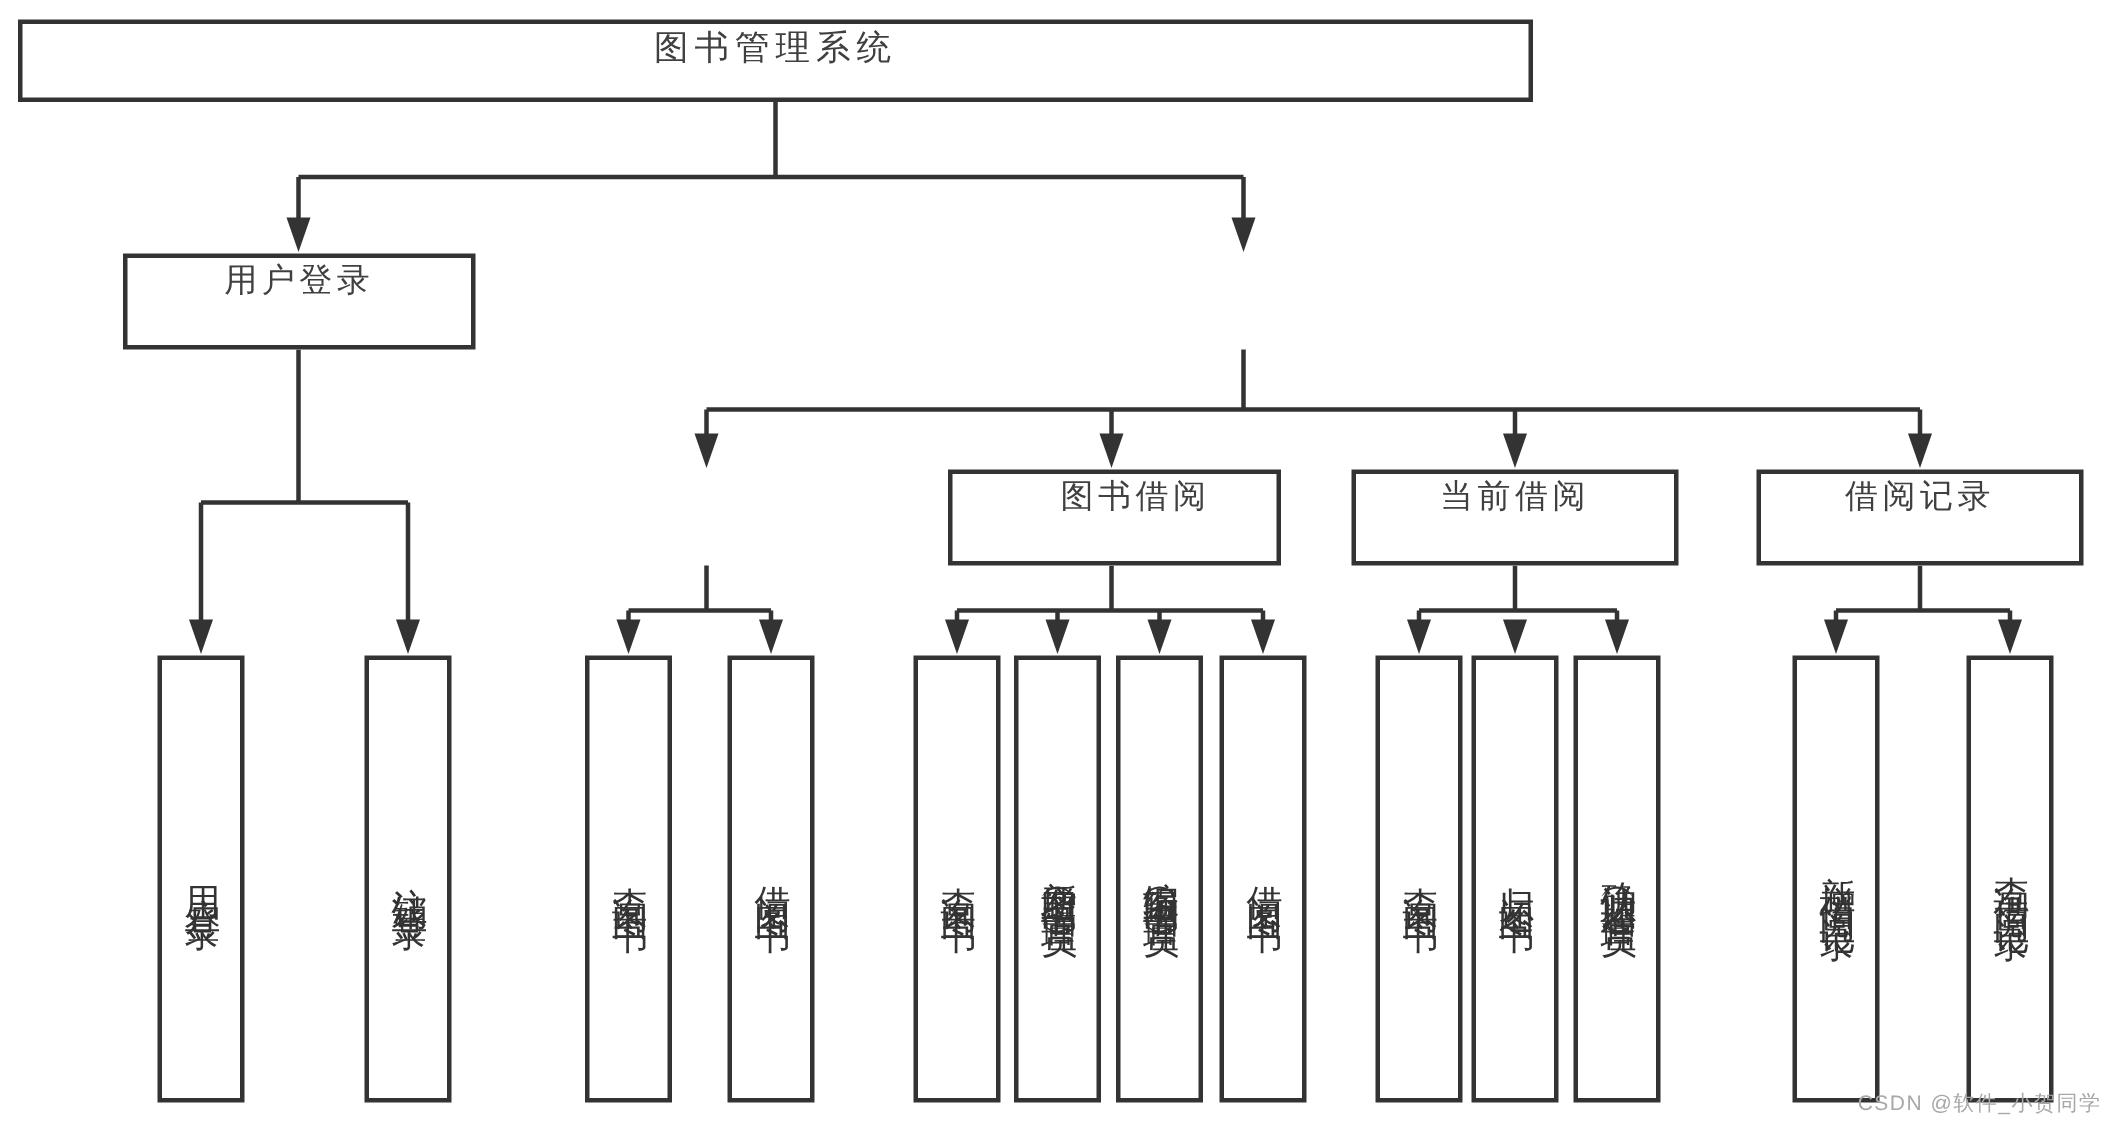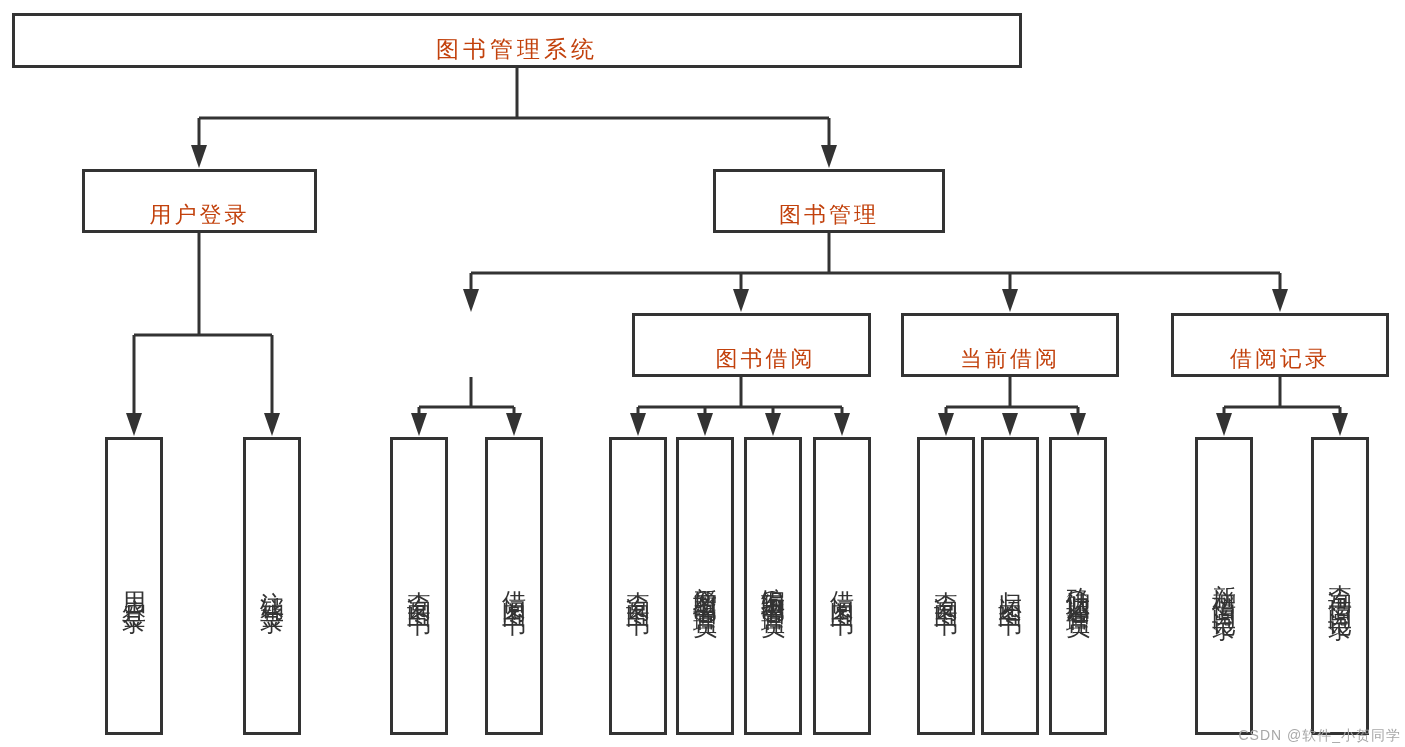--- a/index.html
+++ b/index.html
@@ -15,23 +15,23 @@
   .connectors {
     position: absolute;
     left: 0; top: 0;
     width: 1405px; height: 747px;
   }
   .node {
     position: absolute;
     background: #ffffff;
     border: 3px solid #333333;
     display: flex;
-    align-items: flex-end;
+    align-items: flex-start;
     justify-content: center;
-    color: #c2410c;
+    color: #404040;
   }
   .node-label {
     font-size: 22px;
     letter-spacing: 3px;
     white-space: nowrap;
   }
   .root-label {
     font-size: 23px;
     letter-spacing: 4px;
   }
@@ -132,25 +132,22 @@
     <polygon points="1332,413 1348,413 1340,436" fill="#333333" stroke="none"></polygon>
   </svg>
 
   <div class="node" style="left:12px; top:13px; width:1010px; height:55px;">
     <span class="node-label root-label">图书管理系统</span>
   </div>
 
   <div class="node" style="left:82px; top:169px; width:235px; height:64px;">
     <span class="node-label">用户登录</span>
   </div>
-  <div class="node" style="left:713px; top:169px; width:232px; height:64px;">
-    <span class="node-label">图书管理</span>
-  </div>
-
-  <div class="node" style="left:632px; top:313px; width:239px; height:64px;padding-left:28px;">
+
+  <div class="node" style="left:632px; top:313px; width:222px; height:64px;padding-left:28px;">
     <span class="node-label">图书借阅</span>
   </div>
   <div class="node" style="left:1171px; top:313px; width:218px; height:64px;">
     <span class="node-label">借阅记录</span>
   </div>
   <div class="node" style="left:901px; top:313px; width:218px; height:64px;">
     <span class="node-label">当前借阅</span>
   </div>
 
   <div class="leaf" style="left:105px;">

